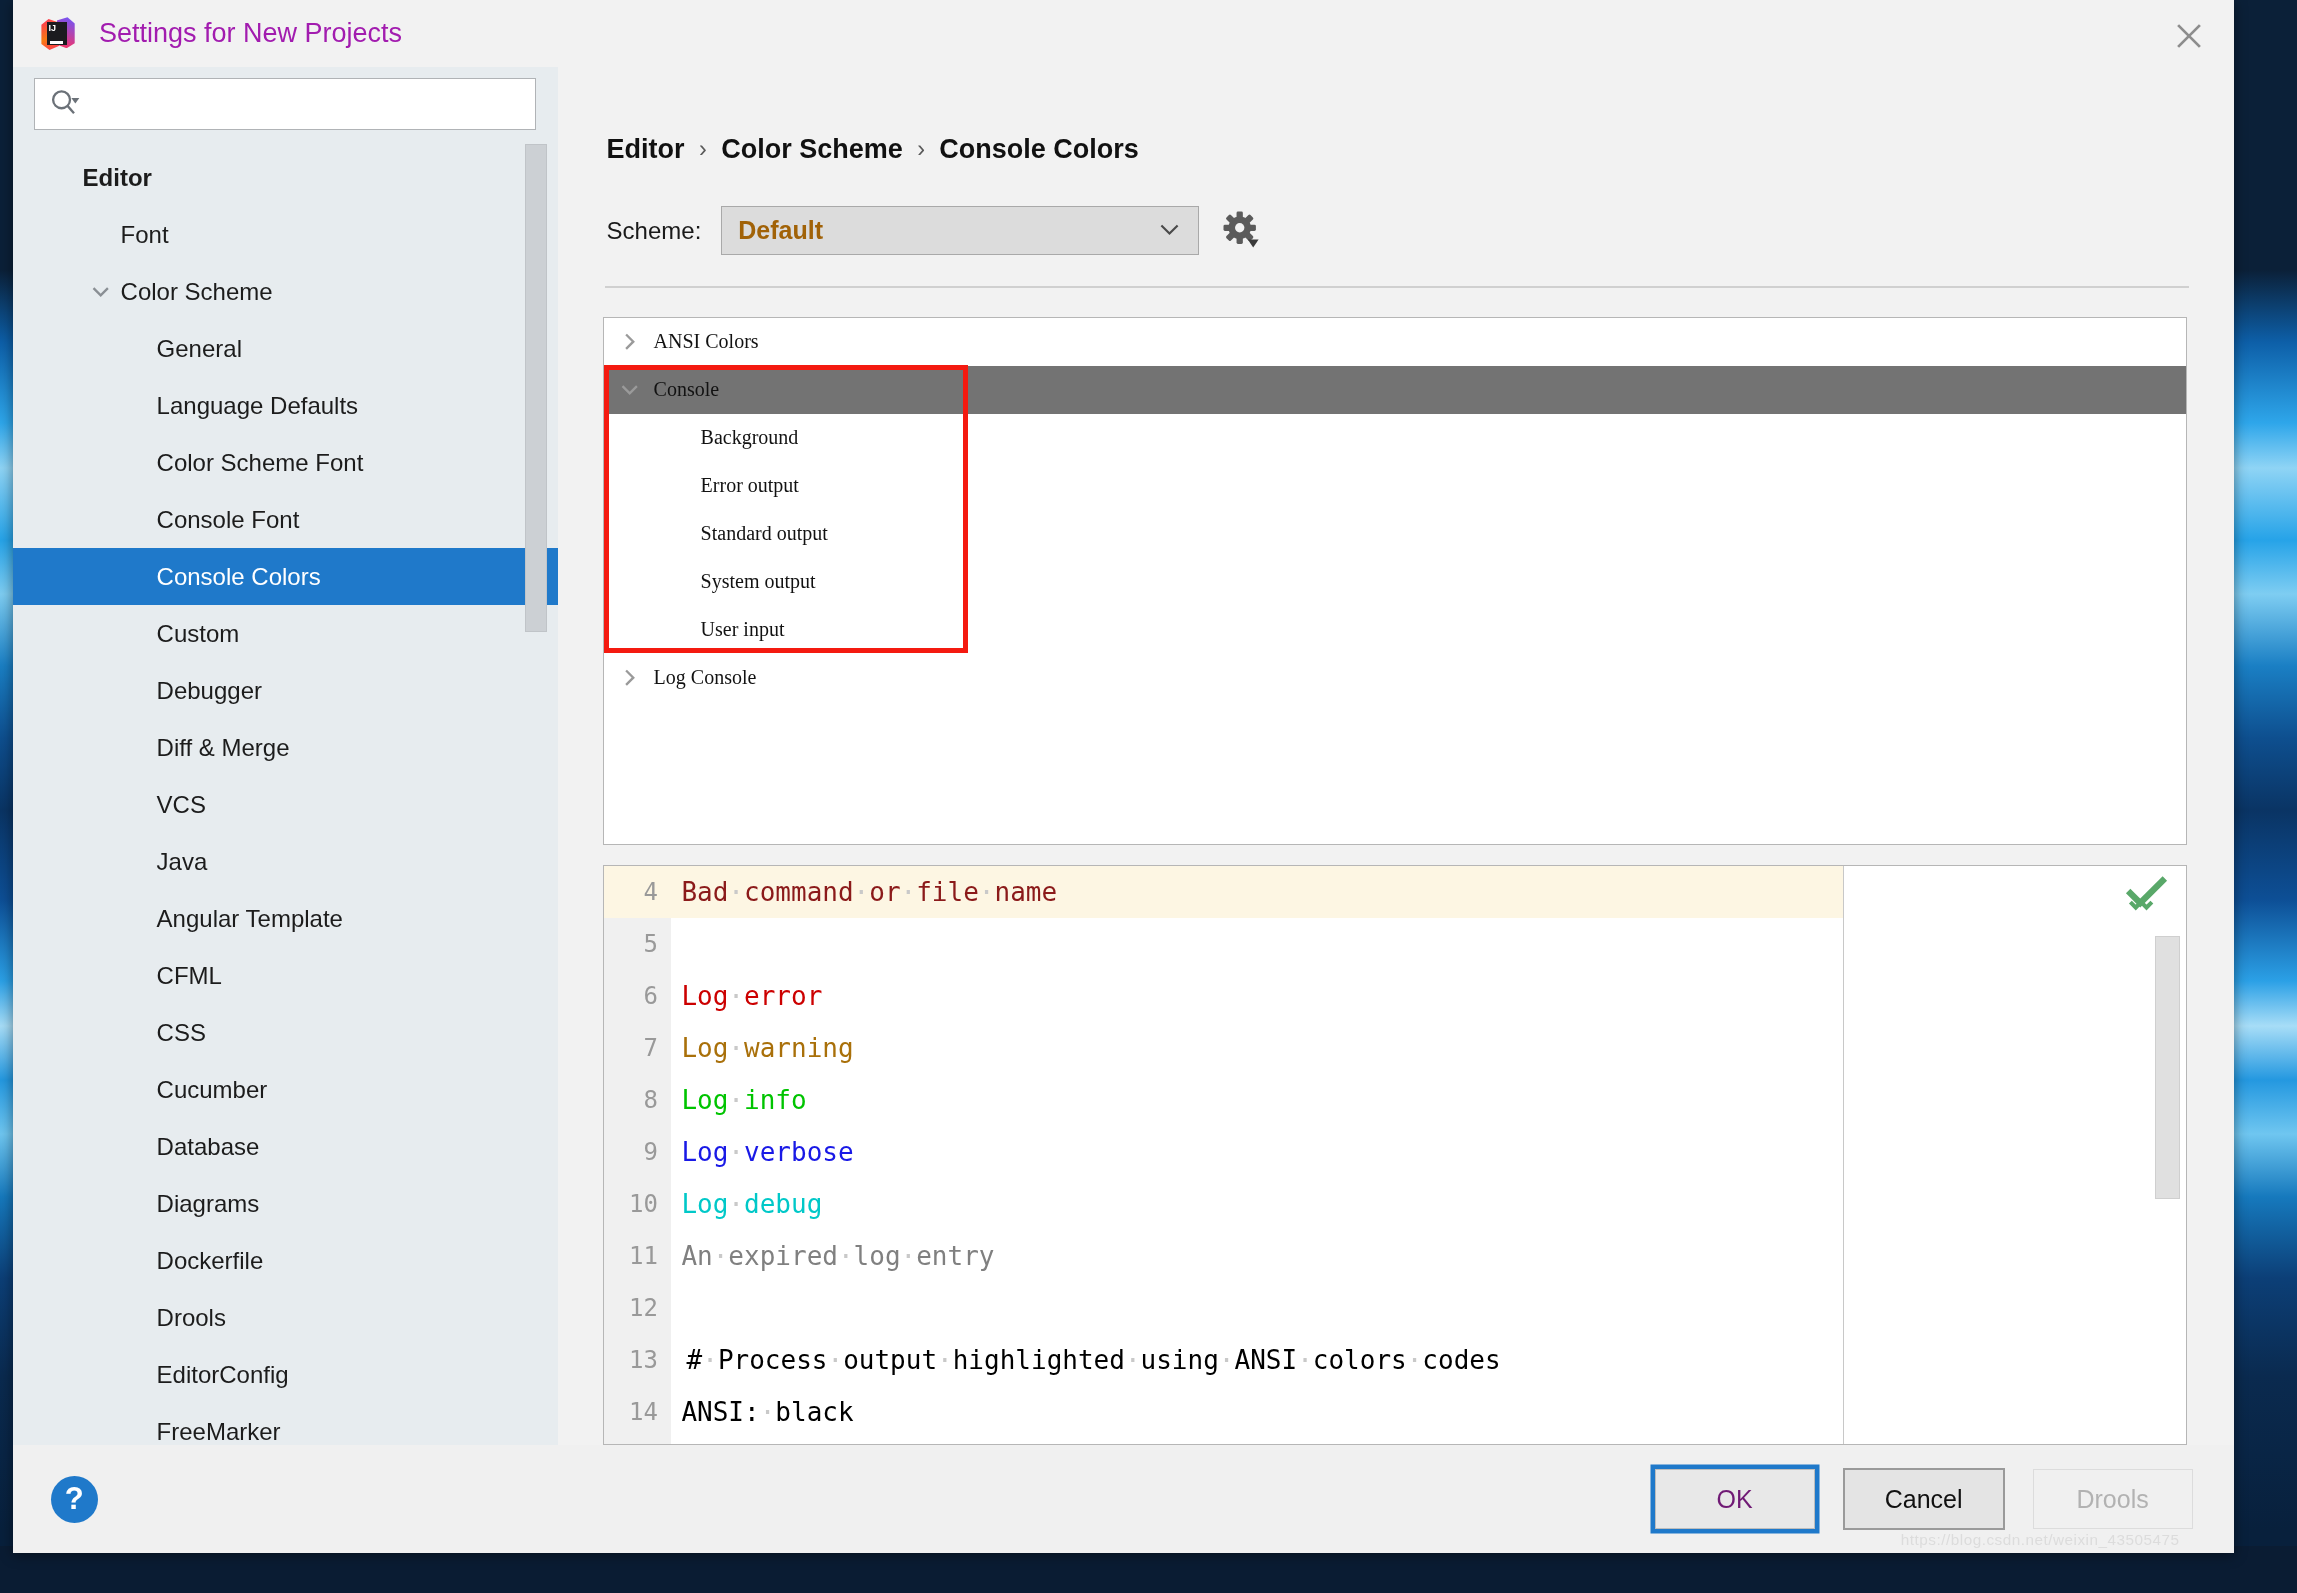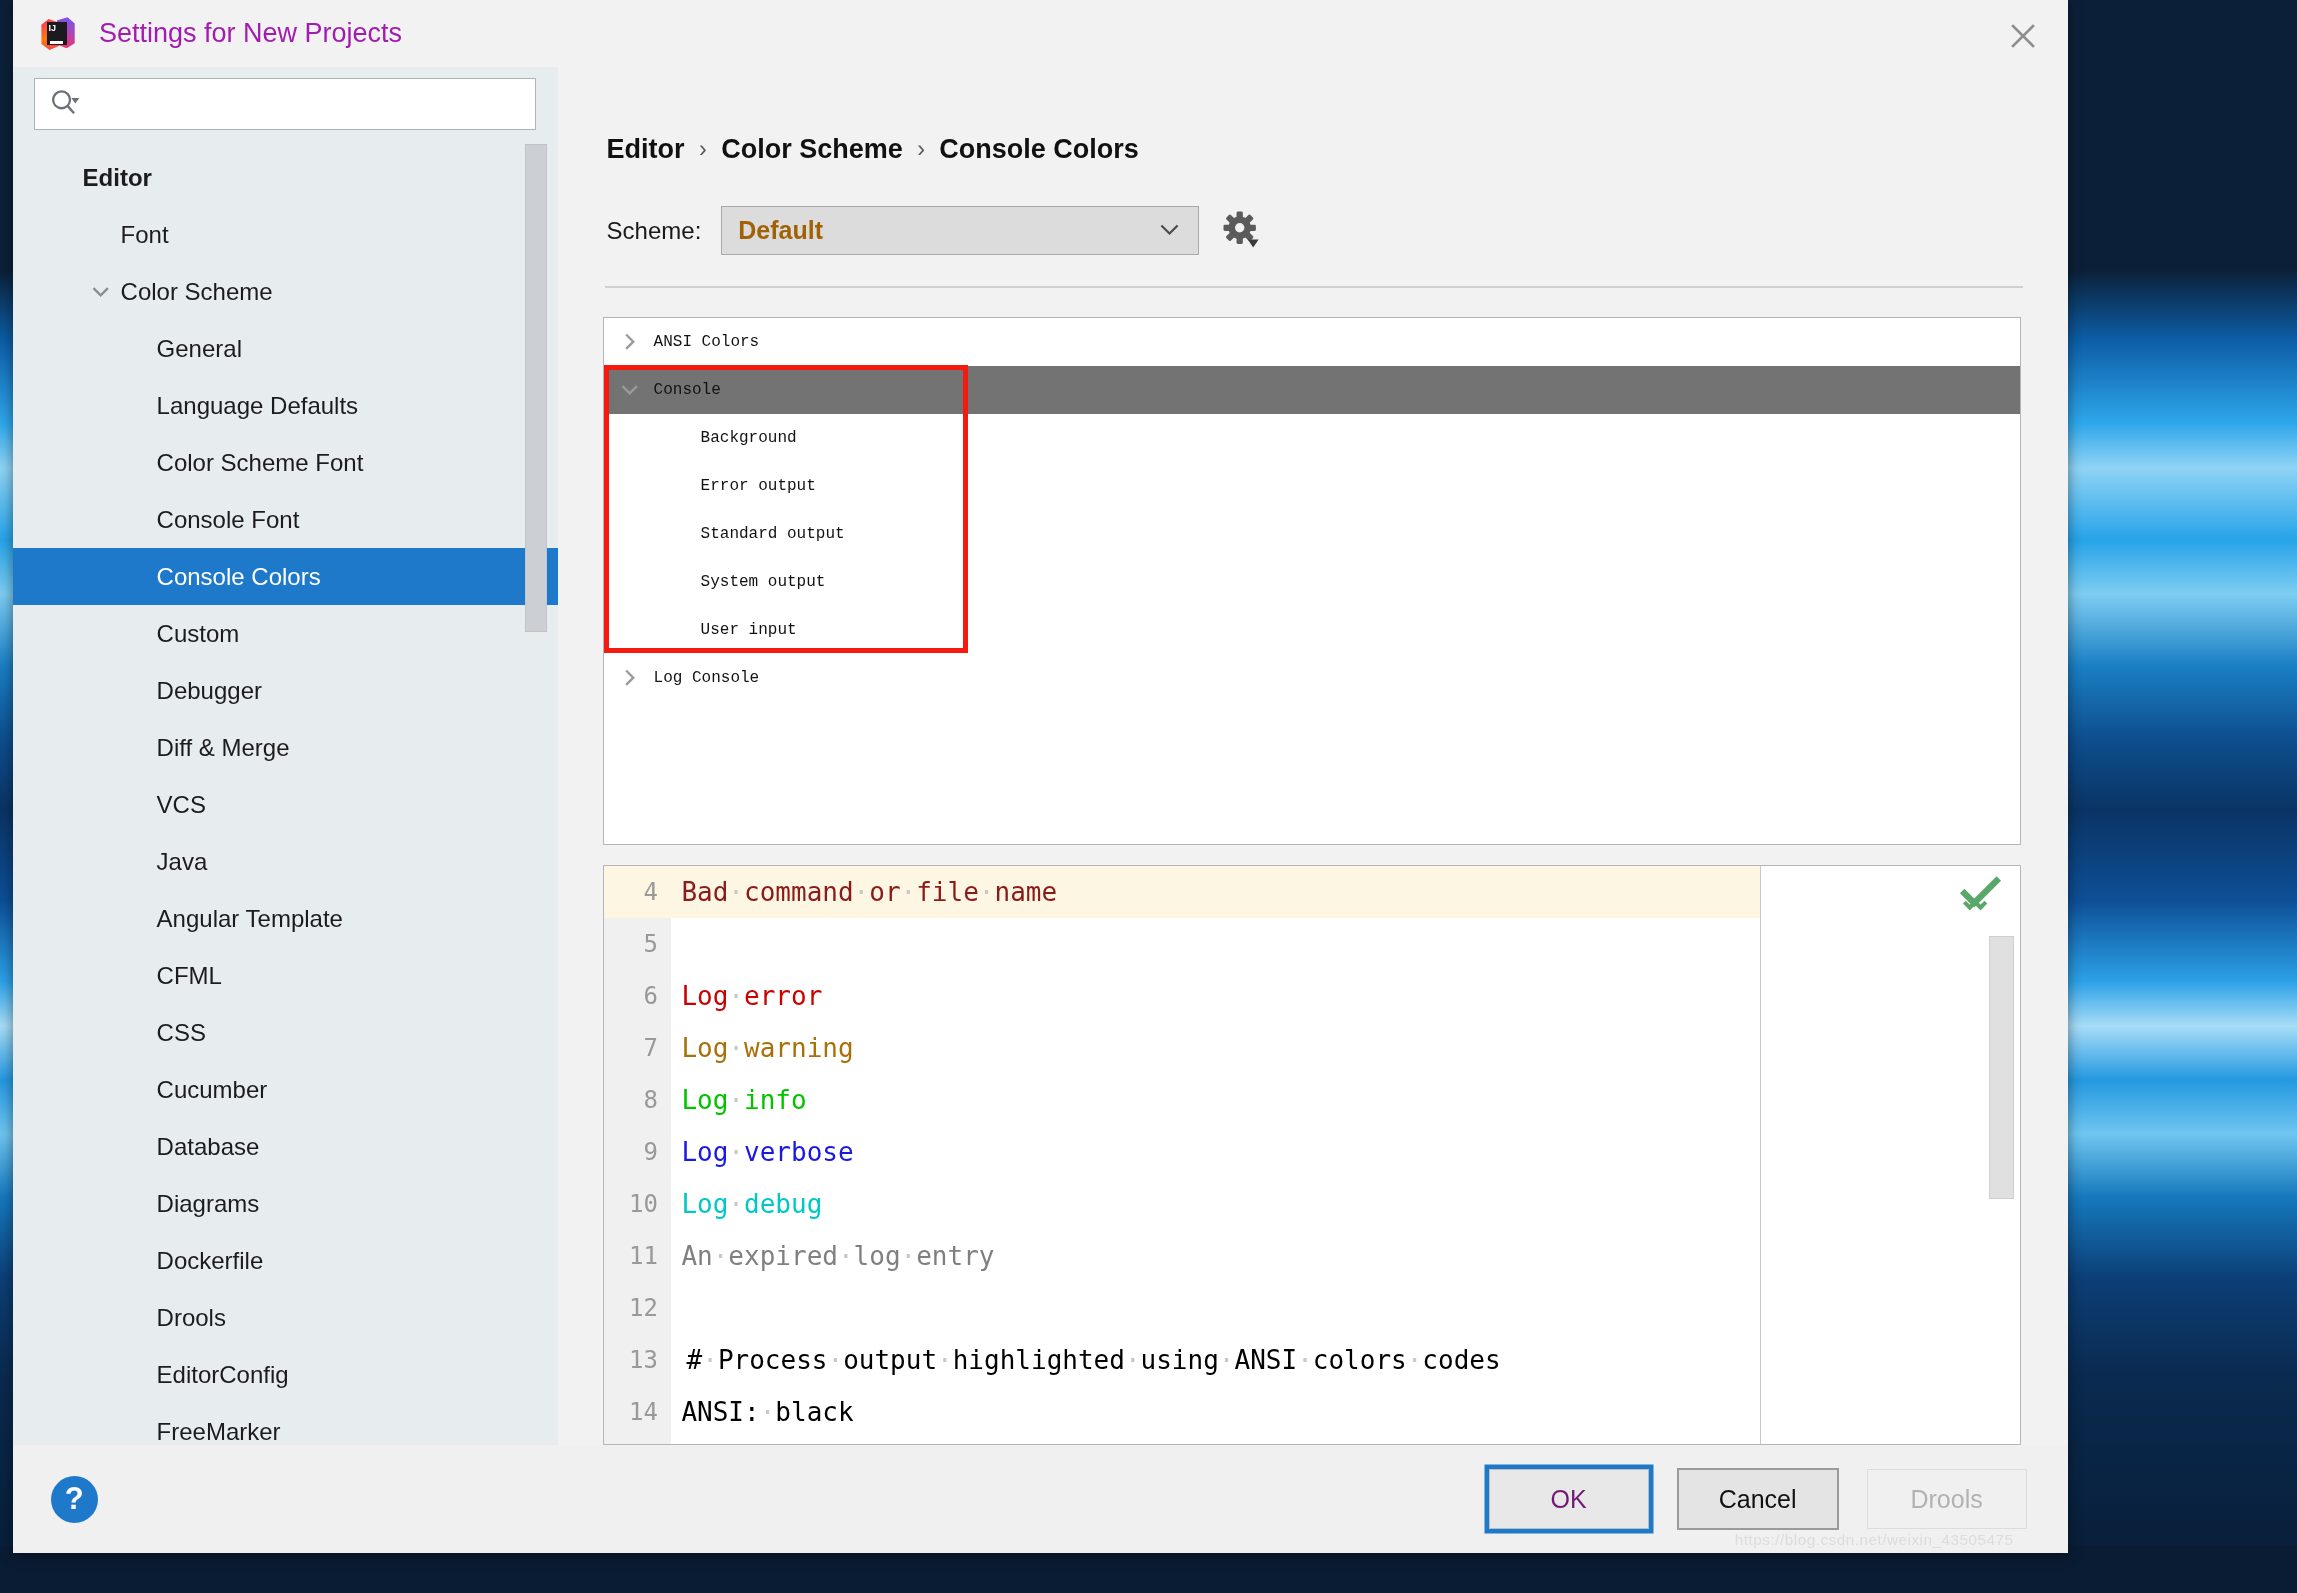--- a/index.html
+++ b/index.html
@@ -33,21 +33,21 @@
   #desktop-taskbar {
     position: absolute;
     left: 0; bottom: 0; width: 2297px; height: 47px;
     background: #0a1c33;
   }
 
   
   #settings-window {
     position: absolute;
     left: 12.6px; top: 0px;
-    width: 2055px; height: 1553px;
+    width: 2221px; height: 1553px;
     background: #f2f2f2;
     box-shadow: 0 1.8px 12.6px rgba(0,0,0,.45);
     display: flex; flex-direction: column;
   }
 
   
   #title-bar {
     height: 67px;
     background: #f2f2f2;
     display: flex; align-items: center;
@@ -174,23 +174,23 @@
     margin: 29px 47px 0 45px;
     flex: 0 0 auto; position: relative;
   }
   #color-list {
     height: 526px; background: #ffffff;
     border: 1.8px solid #b6b6b6;
     position: relative; overflow: hidden;
   }
   .cl-row {
     height: 48px; display: flex; align-items: center;
-    font-size: 16px; color: #121212; cursor: pointer;
-    position: relative;
-    font-family: Liberation Mono, monospace;
+    font-size: 20px; color: #121212; cursor: pointer;
+    position: relative;
+    font-family: Liberation Serif, serif;
     text-align: center;
   }
   .cl-row.group { padding-left: 50px; }
   .cl-row.child { padding-left: 97px; }
   .cl-row.selected { background: #737373; }
   .cl-arrow {
     position: absolute; left: 12.6px; width: 27px; height: 27px;
     display: flex; align-items: center; justify-content: center;
   }
   #red-highlight-box {

